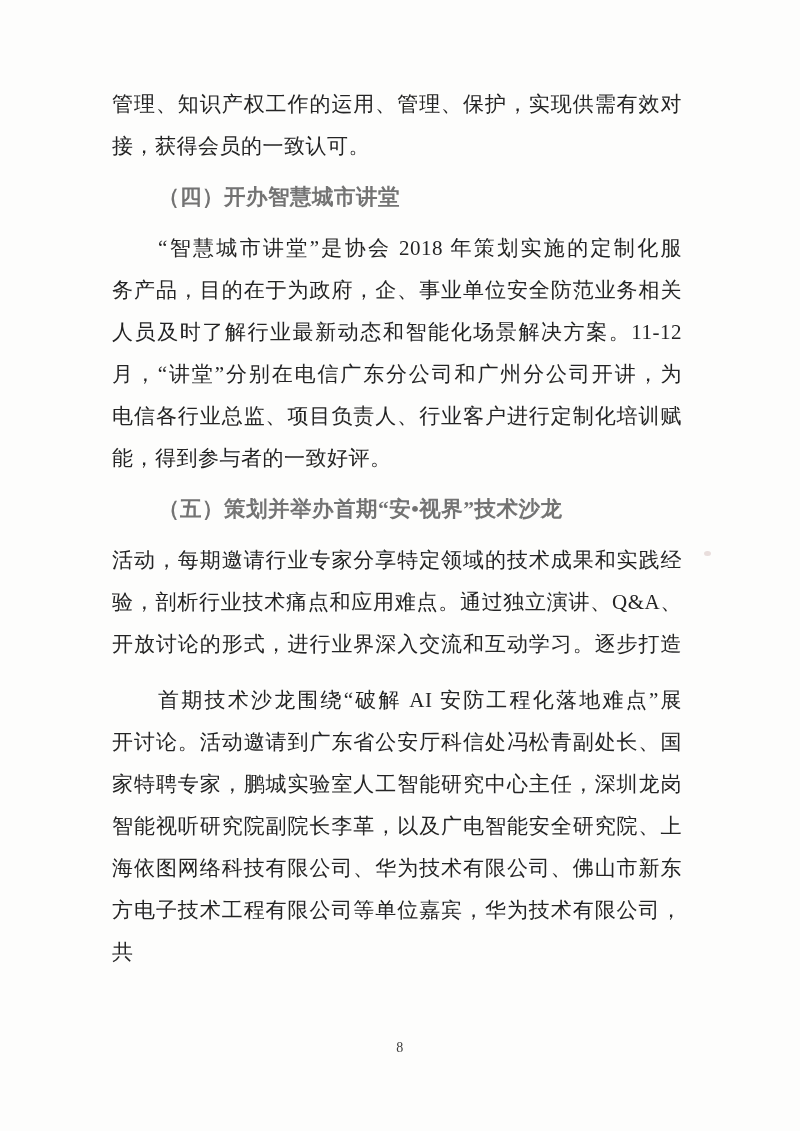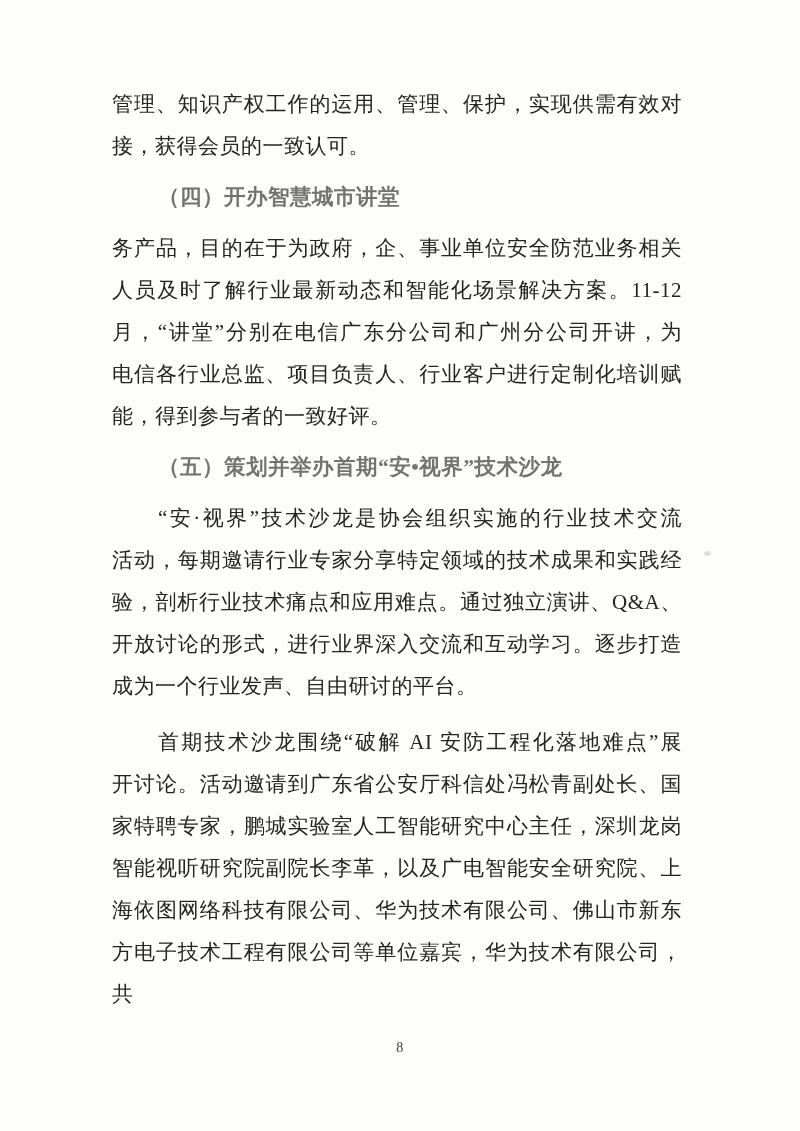--- a/index.html
+++ b/index.html
@@ -82,35 +82,34 @@
 <div class="page">
   <div class="content">
       <div class="block paragraph">
         <div class="line fill">管理、知识产权工作的运用、管理、保护，实现供需有效对</div>
         <div class="line end">接，获得会员的一致认可。</div>
       </div>
       <div class="block heading">
         <div class="line end indent">（四）开办智慧城市讲堂</div>
       </div>
       <div class="block paragraph">
+        <div class="line fill indent">“智慧城市讲堂”是协会 2018 年策划实施的定制化服</div>
         <div class="line fill">务产品，目的在于为政府，企、事业单位安全防范业务相关</div>
         <div class="line fill">人员及时了解行业最新动态和智能化场景解决方案。11-12</div>
         <div class="line fill">月，“讲堂”分别在电信广东分公司和广州分公司开讲，为</div>
         <div class="line fill">电信各行业总监、项目负责人、行业客户进行定制化培训赋</div>
         <div class="line end">能，得到参与者的一致好评。</div>
       </div>
       <div class="block heading">
         <div class="line end indent">（五）策划并举办首期“安•视界”技术沙龙</div>
       </div>
       <div class="block paragraph">
-        <div class="line fill indent">“安·视界”技术沙龙是协会组织实施的行业技术交流</div>
         <div class="line fill">活动，每期邀请行业专家分享特定领域的技术成果和实践经</div>
         <div class="line fill">验，剖析行业技术痛点和应用难点。通过独立演讲、Q&amp;A、</div>
         <div class="line fill">开放讨论的形式，进行业界深入交流和互动学习。逐步打造</div>
-        <div class="line end">成为一个行业发声、自由研讨的平台。</div>
       </div>
       <div class="block paragraph">
         <div class="line fill indent">首期技术沙龙围绕“破解 AI 安防工程化落地难点”展</div>
         <div class="line fill">开讨论。活动邀请到广东省公安厅科信处冯松青副处长、国</div>
         <div class="line fill">家特聘专家，鹏城实验室人工智能研究中心主任，深圳龙岗</div>
         <div class="line fill">智能视听研究院副院长李革，以及广电智能安全研究院、上</div>
         <div class="line fill">海依图网络科技有限公司、华为技术有限公司、佛山市新东</div>
         <div class="line fill">方电子技术工程有限公司等单位嘉宾，华为技术有限公司，共</div>
       </div>
     </div>

